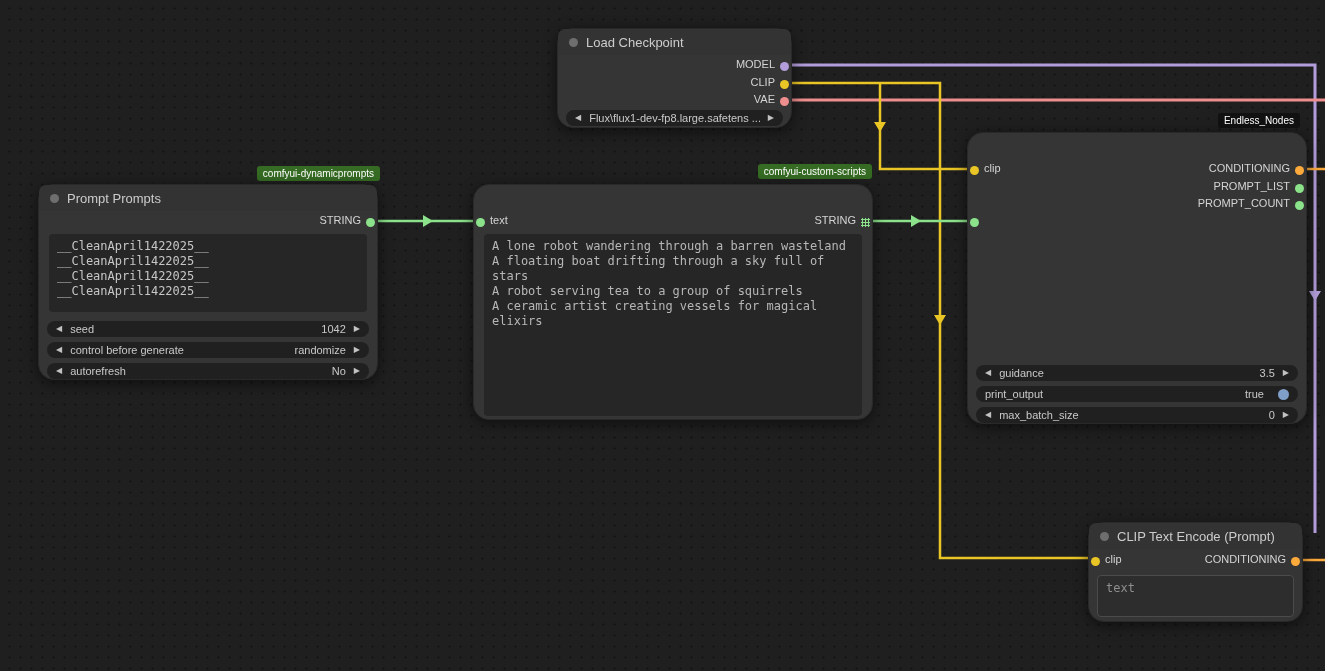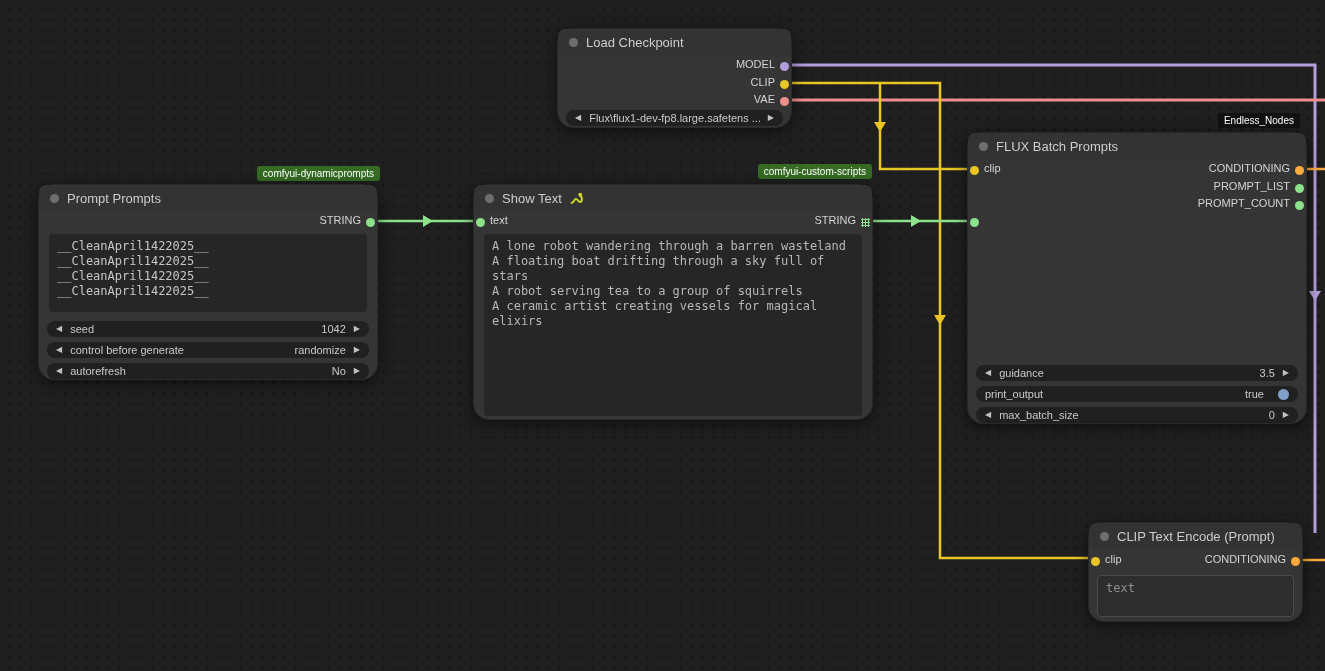--- a/index.html
+++ b/index.html
@@ -127,46 +127,34 @@
     </div>
     <div class="widget" style="top:178px">
       <span class="warrow">◀</span>
       <span class="wlabel">autorefresh</span>
       <span class="wvalue">No</span>
       <span class="warrow">▶</span>
     </div>
   </div>
 
   <div class="node" style="left:473px;top:184px;width:400px;height:236px">
-    <div class="node-header">
-      <span class="collapse-dot"></span>
-      <span class="node-title">Show Text</span>
-      <svg class="snake" width="14" height="13" viewBox="0 0 14 13">
-        <path d="M1.5 11 C4 11 4 7 6 7 C8 7 8 10 10 10 C12.5 10 12.5 4 10 4" fill="none" stroke="#cdd42c" stroke-width="2" stroke-linecap="round"></path>
-        <circle cx="10.2" cy="2.6" r="1.9" fill="#cdd42c"></circle>
-      </svg>
-    </div>
     <div class="port-row both" style="top:29px">
       <span class="dot in-dot" style="background:var(--string)"></span>
       <span class="port-label">text</span>
       <span class="spacer"></span>
       <span class="port-label">STRING</span>
       <span class="grid-port"></span>
     </div>
     <div class="textarea" style="left:10px;right:10px;top:49px;height:182px;color:#b7b7b7">A lone robot wandering through a barren wasteland
 A floating boat drifting through a sky full of stars
 A robot serving tea to a group of squirrels
 A ceramic artist creating vessels for magical elixirs</div>
   </div>
 
   <div class="node" style="left:967px;top:132px;width:340px;height:292px">
-    <div class="node-header">
-      <span class="collapse-dot"></span>
-      <span class="node-title">FLUX Batch Prompts</span>
-    </div>
     <div class="port-row both" style="top:29px">
       <span class="dot in-dot" style="background:var(--clip)"></span>
       <span class="port-label">clip</span>
       <span class="spacer"></span>
       <span class="port-label">CONDITIONING</span>
       <span class="dot out-dot" style="background:var(--conditioning)"></span>
     </div>
     <div class="port-row out" style="top:47px">
       <span class="port-label">PROMPT_LIST</span>
       <span class="dot out-dot" style="background:var(--string)"></span>

